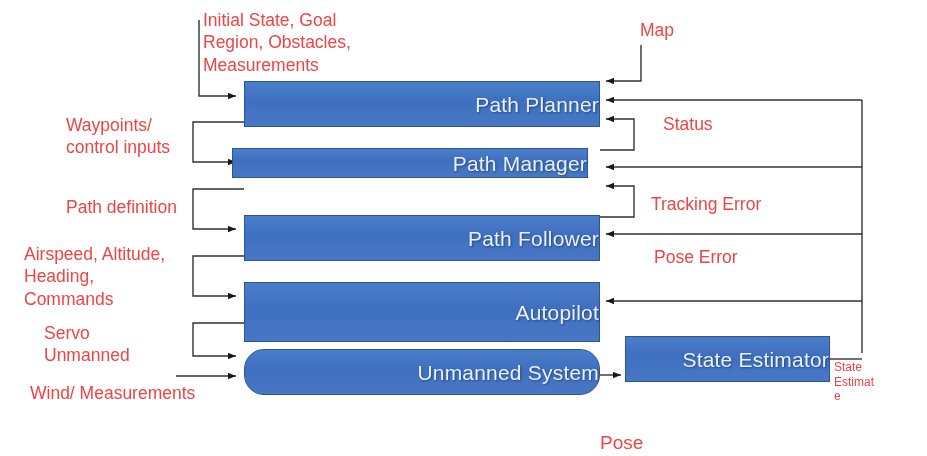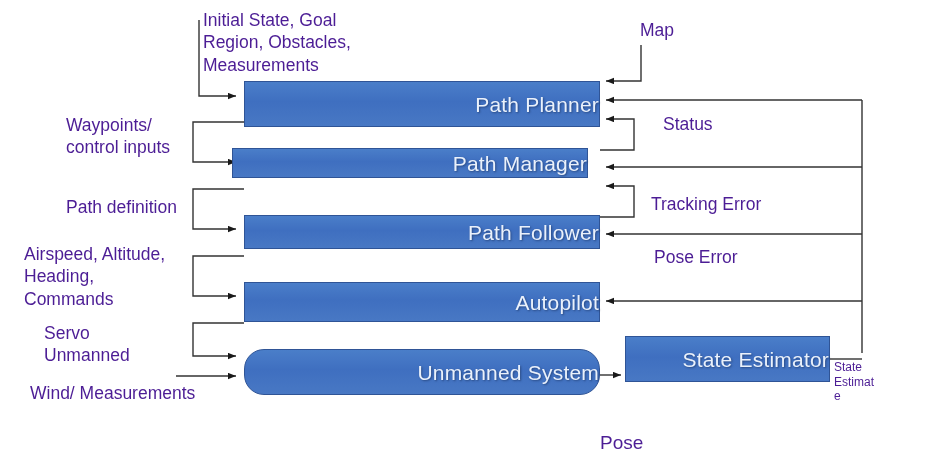--- a/index.html
+++ b/index.html
@@ -39,21 +39,21 @@
     letter-spacing: 0.2px;
     text-shadow: 1px 1px 2px rgba(20,40,80,0.55);
   }
   .block-label {
     display: block;
     line-height: 1;
     white-space: nowrap;
   }
   .note {
     position: absolute;
-    color: #4c1d95;
+    color: #ef4444;
     font-size: 17.5px;
     line-height: 1.28;
     white-space: pre-line;
   }
   .note.small {
     font-size: 12px;
     line-height: 1.22;
   }
 </style>
 </head>
@@ -104,25 +104,25 @@
   </svg>
 
   <div class="block" style="left:244px; top:81px; width:356px; height:46px;">
     <span class="block-label">Path Planner</span>
   </div>
 
   <div class="block" style="left:232px; top:148px; width:356px; height:30px;">
     <span class="block-label">Path Manager</span>
   </div>
 
-  <div class="block" style="left:244px; top:215px; width:356px; height:34px;">
+  <div class="block" style="left:244px; top:215px; width:356px; height:46px;">
     <span class="block-label">Path Follower</span>
   </div>
 
-  <div class="block" style="left:244px; top:282px; width:356px; height:40px;">
+  <div class="block" style="left:244px; top:282px; width:356px; height:60px;">
     <span class="block-label">Autopilot</span>
   </div>
 
   <div class="block" style="left:244px; top:349px; width:356px; height:46px;border-radius:20px;">
     <span class="block-label">Unmanned System</span>
   </div>
 
   <div class="block" style="left:625px; top:336px; width:205px; height:46px;">
     <span class="block-label">State Estimator</span>
   </div>

